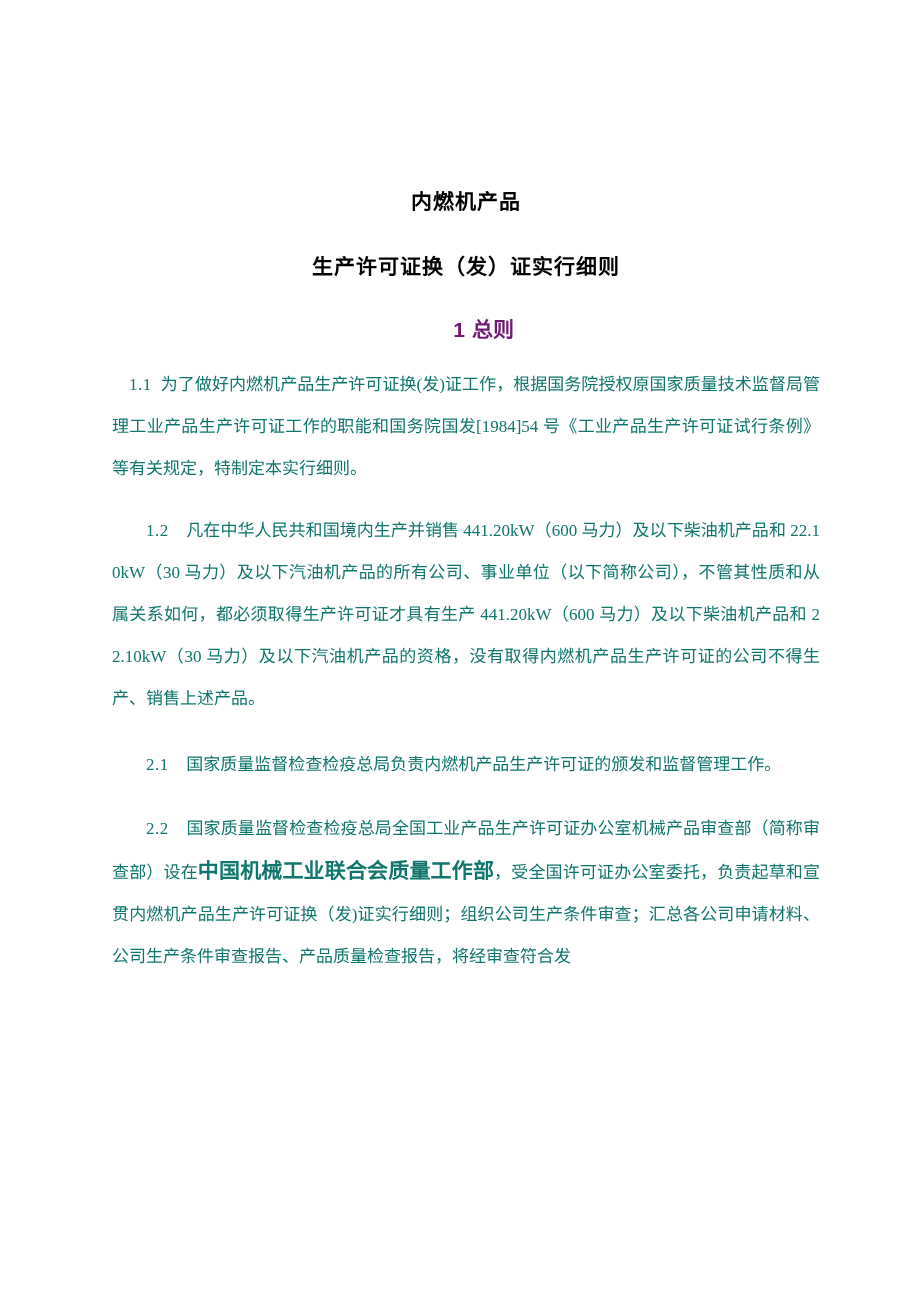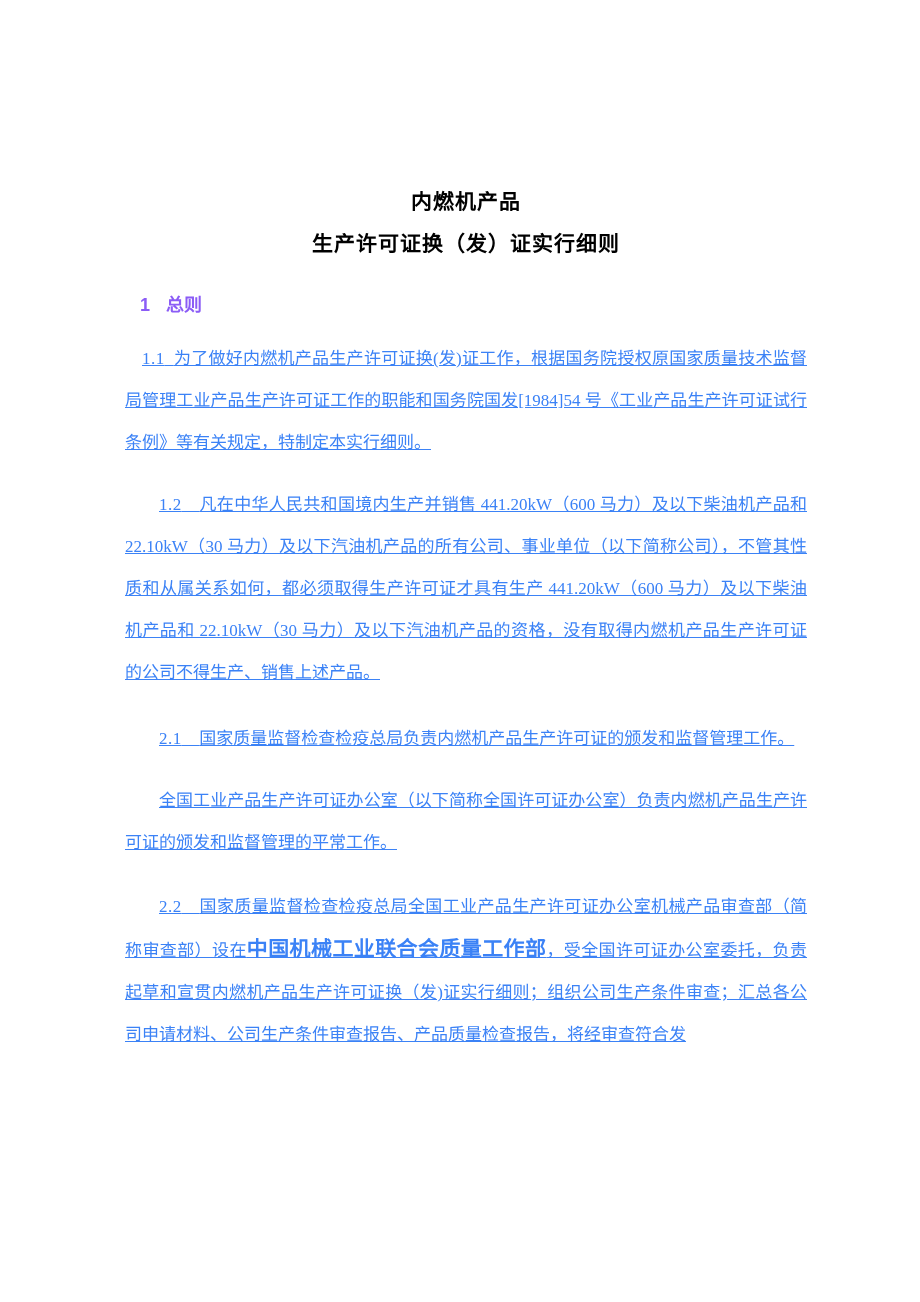--- a/index.html
+++ b/index.html
@@ -27,50 +27,50 @@
   .doc-title {
     text-align: center;
     font-family: "Liberation Sans", "DejaVu Sans", sans-serif;
     font-weight: bold;
     font-size: 21px;
     line-height: 1;
     color: #000000;
     letter-spacing: 1px;
   }
   .doc-title.line-1 { margin-top: 191px; }
-  .doc-title.line-2 { margin-top: 21px; }
+  .doc-title.line-2 { margin-top: 44px; }
 
   
   .section-heading {
     font-family: "Liberation Sans", "DejaVu Sans", sans-serif;
     font-weight: bold;
-    font-size: 18px;
+    font-size: 21px;
     line-height: 1;
-    color: #8b5cf6;
+    color: #701a75;
     margin-top: 42px;
     margin-bottom: 0;
     padding-left: 28px;
+    text-align: center;
   }
   .section-heading .sec-num {
     display: inline-block;
     min-width: 26px;
   }
 
   
   .para {
     font-family: "Liberation Serif", "DejaVu Serif", serif;
     font-size: 17px;
     line-height: 42px;
-    color: #3b82f6;
+    color: #0f766e;
     text-align: justify;
     text-justify: inter-ideograph;
-    margin: 13px;
+    margin: 0;
     padding: 0;
     word-break: break-all;
-    text-decoration: underline;
   }
   .para.indent-2 { text-indent: 34px; }
   .para.indent-1 { text-indent: 17px; }
   .para.gap-sm { margin-top: 20px; }
   .para.gap-md { margin-top: 22px; }
   .para.gap-after-head { margin-top: 24px; }
 
   .para .num {
     letter-spacing: 0.5px;
   }
@@ -108,22 +108,19 @@
     <p class="para indent-2 gap-sm">
       <span class="num">1.2</span><span>凡在中华人民共和国境内生产并销售 441.20kW（600 马力）及以下柴油机产品和 22.10kW（30 马力）及以下汽油机产品的所有公司、事业单位（以下简称公司），不管其性质和从属关系如何，都必须取得生产许可证才具有生产 441.20kW（600 马力）及以下柴油机产品和 22.10kW（30 马力）及以下汽油机产品的资格，没有取得内燃机产品生产许可证的公司不得生产、销售上述产品。</span>
     </p>
 
 
 
     <p class="para indent-2 gap-after-head">
       <span class="num">2.1</span><span>国家质量监督检查检疫总局负责内燃机产品生产许可证的颁发和监督管理工作。</span>
     </p>
 
-    <p class="para indent-2 gap-sm">
-      <span>全国工业产品生产许可证办公室（以下简称全国许可证办公室）负责内燃机产品生产许可证的颁发和监督管理的平常工作。</span>
-    </p>
 
     <p class="para indent-2 gap-md">
       <span class="num">2.2</span><span>国家质量监督检查检疫总局全国工业产品生产许可证办公室机械产品审查部（简称审查部）设在</span><b class="bold-run">中国机械工业联合会质量工作部</b><span>，受全国许可证办公室委托，负责起草和宣贯内燃机产品生产许可证换（发)证实行细则；组织公司生产条件审查；汇总各公司申请材料、公司生产条件审查报告、产品质量检查报告，将经审查符合发</span>
     </p>
 
   </div>
 </div>
 
 </body></html>

